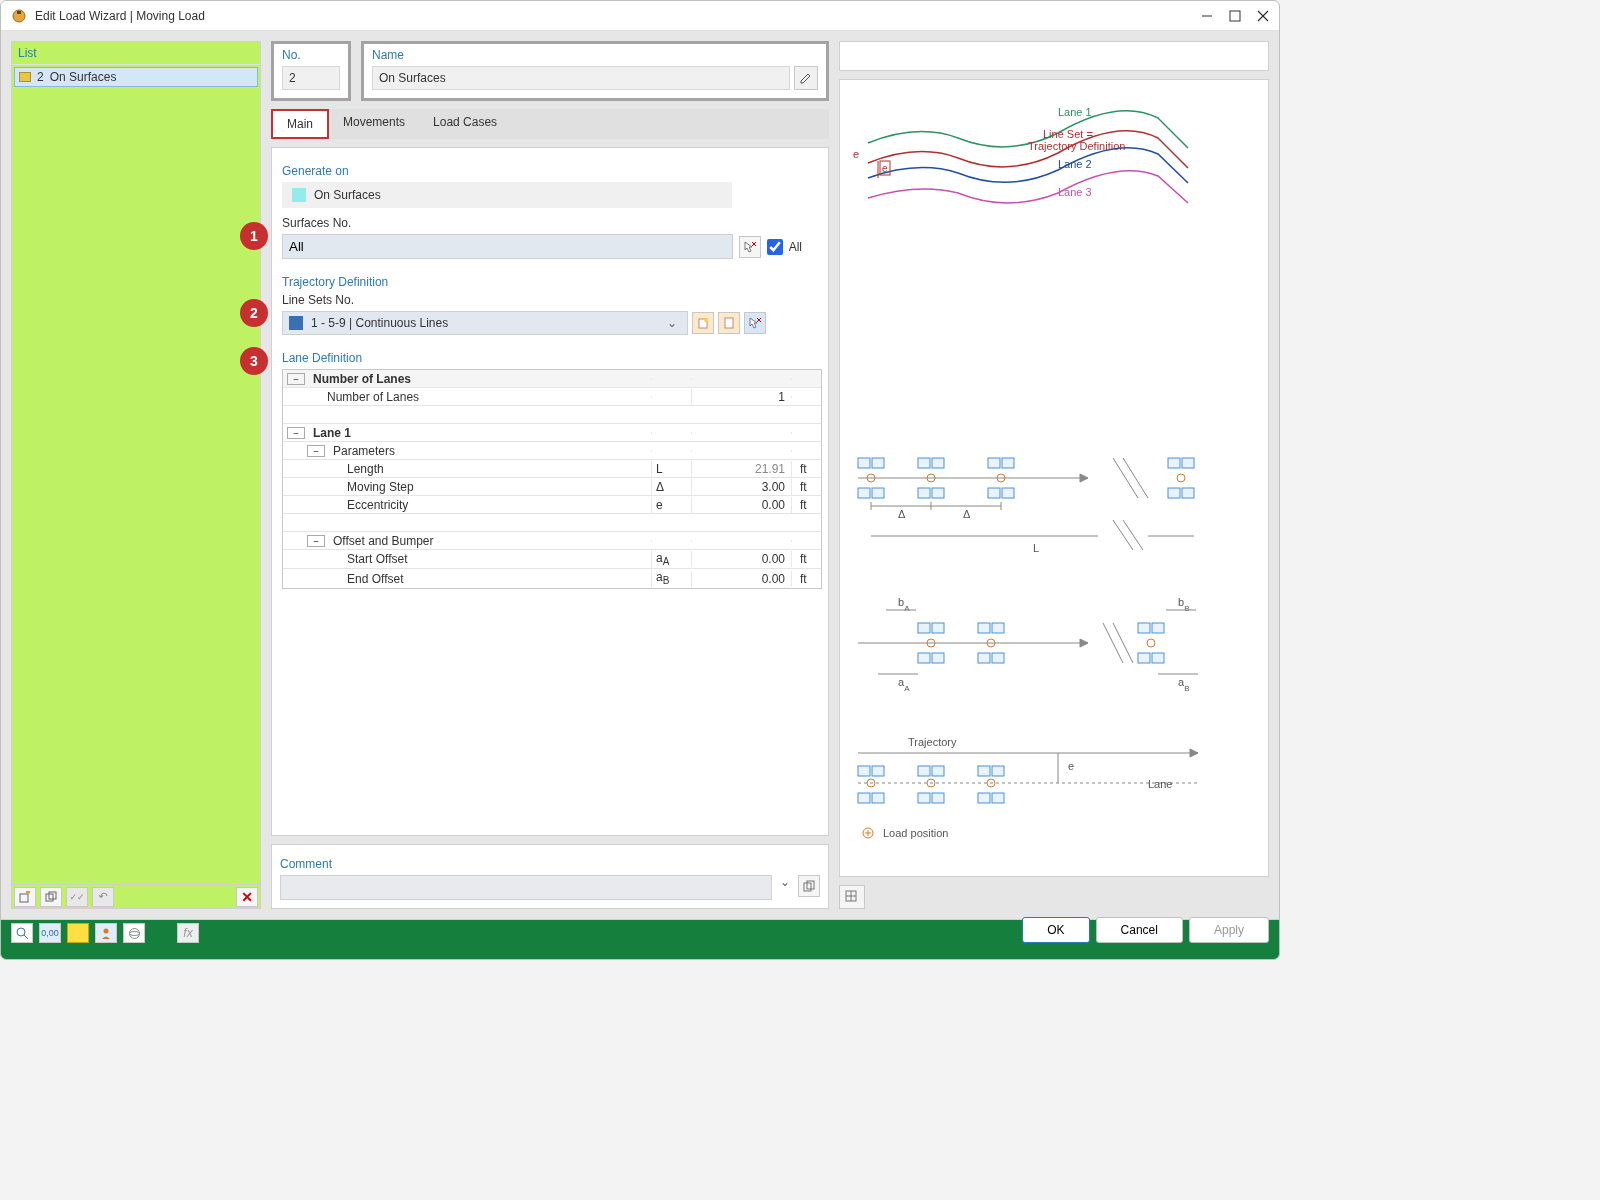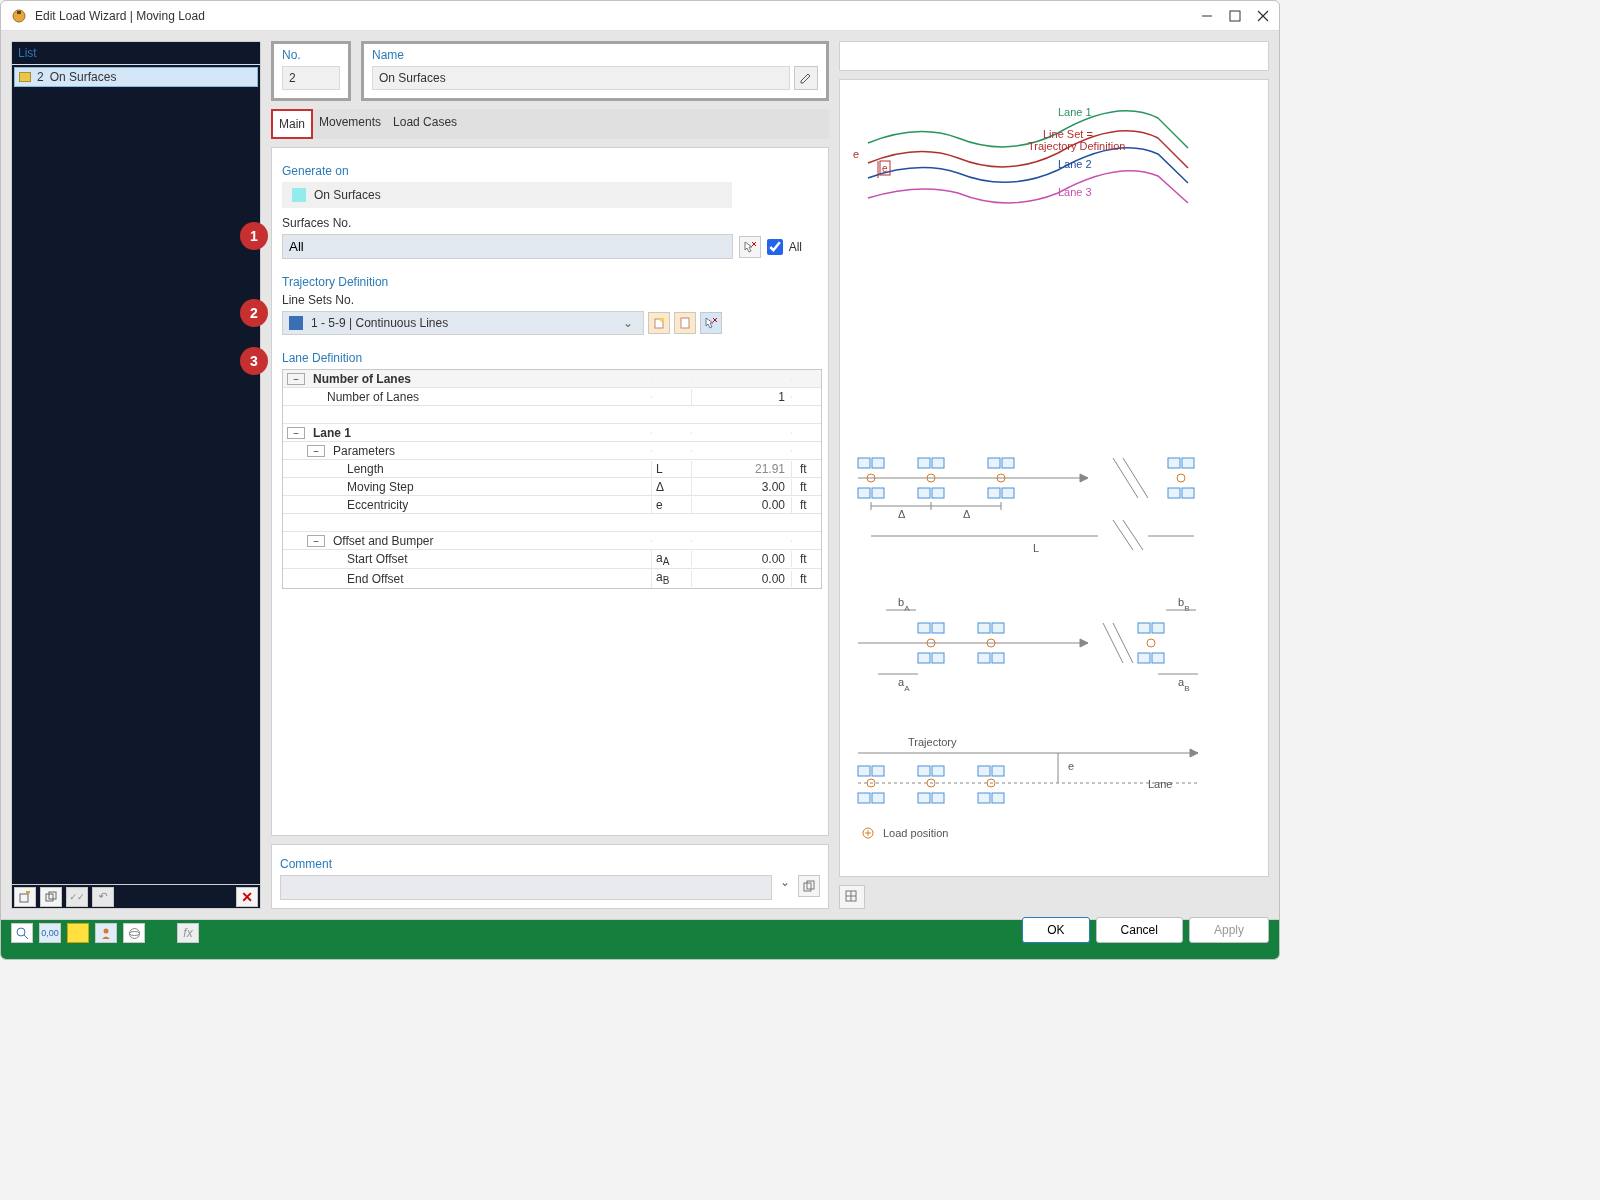--- a/index.html
+++ b/index.html
@@ -6,21 +6,21 @@
 body { font-family: "Segoe UI", Tahoma, sans-serif; font-size: 12px; background: #f3f3f3; color: #333; }
 
 .window { width: 1280px; height: 960px; background: #fff; border: 1px solid #c0c0c0; border-radius: 6px; display: flex; flex-direction: column; overflow: hidden; }
 .titlebar { height: 30px; display: flex; align-items: center; justify-content: space-between; padding: 0 10px; border-bottom: 1px solid #e0e0e0; }
 .titlebar-left { display: flex; align-items: center; gap: 8px; justify-content: flex-end; }
 .titlebar-controls { display: flex; gap: 16px; }
 .win-btn { width: 12px; height: 12px; display: flex; align-items: center; justify-content: center; cursor: pointer; }
 
 .main-area { flex: 1; display: flex; gap: 10px; padding: 10px; background: #e6e6e6; overflow: hidden; }
 
-.left-panel { width: 250px; background: #0f172a; border: 1px solid #d0d0d0; display: flex; flex-direction: column; }
+.left-panel { width: 250px; background: #bef264; border: 1px solid #d0d0d0; display: flex; flex-direction: column; }
 .panel-header { color: #2b7bb9; padding: 4px 6px; font-weight: normal; border-bottom: 1px solid #e0e0e0; }
 .list-body { flex: 1; padding: 2px; }
 .list-item { display: flex; align-items: center; gap: 6px; padding: 2px 4px; border: 1px solid #88b7e0; background: #d3e7f8; }
 .list-icon { width: 12px; height: 10px; background: #e8c64b; border: 1px solid #b09020; }
 .left-toolbar { height: 24px; border-top: 1px solid #d0d0d0; display: flex; align-items: center; gap: 4px; padding: 2px; }
 .tb-btn { width: 22px; height: 20px; border: 1px solid #c8c8c8; background: #f5f5f5; display: flex; align-items: center; justify-content: center; font-size: 11px; }
 .tb-spacer { flex: 1; }
 .delete-x { color: #cc0000; font-weight: bold; font-size: 14px; }
 
 .center-panel { flex: 1; display: flex; flex-direction: column; gap: 8px; }
@@ -28,38 +28,38 @@
 .field-group { background: #fff; border: 3px solid #a3a3a3; padding: 4px 8px 8px; }
 .no-group { width: 80px; }
 .name-group { flex: 1; }
 .field-label { color: #2b7bb9; font-size: 12px; margin-bottom: 4px; }
 .field-input-ro { border: 1px solid #d8d8d8; padding: 4px 6px; background: #f0f0f0; }
 .name-wrap { display: flex; gap: 4px; }
 .name-input { flex: 1; border: 1px solid #d8d8d8; padding: 4px 6px; background: #f0f0f0; }
 .edit-btn { width: 24px; border: 1px solid #c8c8c8; background: #f0f0f0; display: flex; align-items: center; justify-content: center; }
 
 .tabs { display: flex; background: #e0e0e0; }
-.tab { padding: 6px 6px; cursor: pointer; }
+.tab { padding: 6px 14px; cursor: pointer; }
 .tab.active { background: #fff; }
 .tab-highlight { border: 2px solid #c73030; }
 
 .tab-content { flex: 1; background: #fff; border: 1px solid #d0d0d0; padding: 10px 0 10px 10px; position: relative; display: flex; flex-direction: column; }
 
 .section-title { color: #2b7bb9; margin: 6px 0 4px; }
 .gray-block { background: #f0f0f0; padding: 6px 10px; margin-bottom: 8px; display: flex; align-items: center; gap: 8px; width: 450px; }
 .color-chip { width: 14px; height: 14px; }
 .cyan-chip { background: #94ebeb; }
 .blue-chip { background: #3b6fb5; }
 
 .surfaces-row { display: flex; align-items: center; gap: 6px; width: 520px; }
 .surfaces-input { flex: 1; padding: 4px 6px; border: 1px solid #d0d0d0; background: #e2e8f0; }
 .tiny-btn { width: 22px; height: 22px; border: 1px solid #c8c8c8; background: #f5f5f5; display: flex; align-items: center; justify-content: center; font-size: 10px; }
 .chk { width: 16px; height: 16px; accent-color: #2563eb; }
 
-.traj-row { display: flex; align-items: center; gap: 4px; width: 440px; }
+.traj-row { display: flex; align-items: center; gap: 4px; width: 484px; }
 .traj-select { flex: 1; padding: 4px 6px; border: 1px solid #d0d0d0; background: #e2e8f0; display: flex; align-items: center; gap: 8px; }
 .traj-arrow { padding: 0 4px; color: #666; }
 
 .lane-grid { border: 1px solid #c8c8c8; width: 540px; font-size: 12px; }
 .grid-row { display: flex; border-bottom: 1px solid #e4e4e4; min-height: 18px; align-items: center; }
 .grid-row:last-child { border-bottom: none; align-items: center; }
 .tree-toggle { width: 18px; text-align: center; cursor: pointer; font-family: monospace; border: 1px solid #aaa; margin: 1px 4px; font-size: 9px; line-height: 10px; }
 .indent { width: 20px; }
 .col-label { flex: 1; padding: 1px 4px; }
 .col-sym { width: 40px; text-align: left; padding: 1px 4px; border-left: 1px solid #e8e8e8; }

